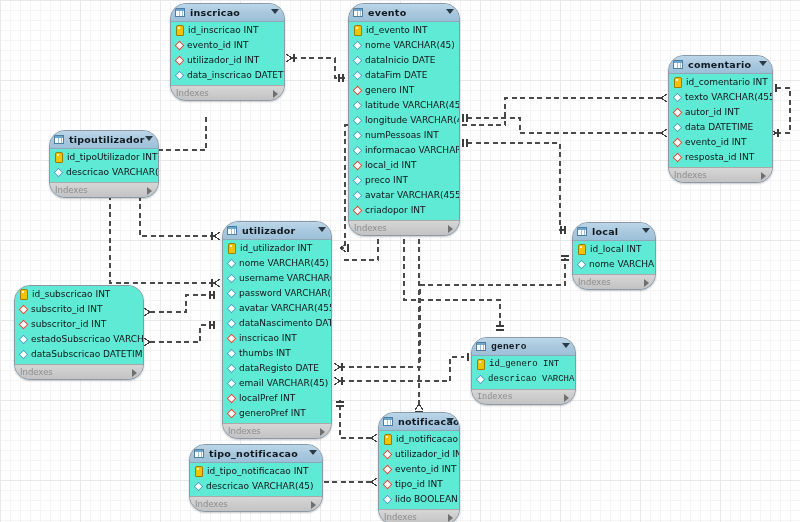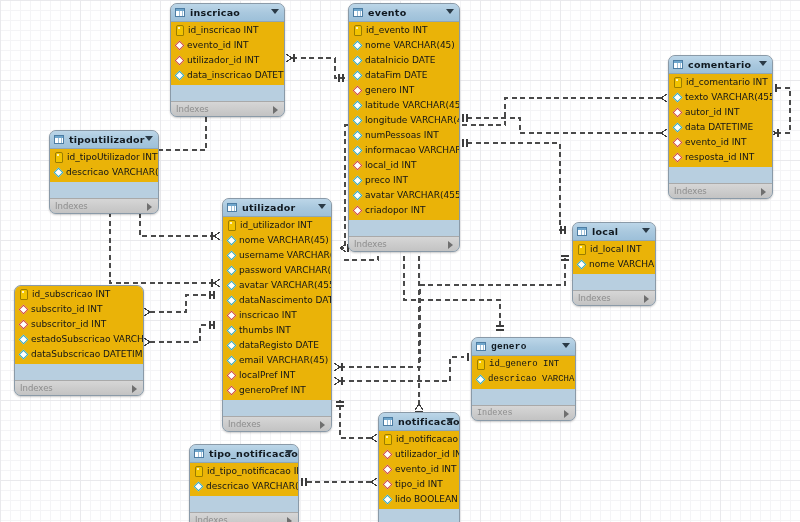--- a/index.html
+++ b/index.html
@@ -17,21 +17,21 @@
       linear-gradient(to right,  #f4f4f6 1px, transparent 1px),
       linear-gradient(to bottom, #f4f4f6 1px, transparent 1px);
     background-size: 80px 80px, 80px 80px, 10px 10px, 10px 10px;
     background-position: 0 0, 0 0, 0 0, 0 0;
   }
   #links{position:absolute;left:0;top:0;width:800px;height:522px;pointer-events:none;}
 
   .tbl{
     position:absolute;
     border:1px solid #8a9aa8;
-    border-radius:7px;
+    border-radius:16px;
     background:#b8cfe0;
     box-shadow:0 1px 2px rgba(0,0,0,.22);
     box-sizing:border-box;
     overflow:hidden;
   }
   .tbl-hd{
     height:17px;
     background:linear-gradient(to bottom,#bcd6e8 0%,#a9c8de 52%,#9dc0d9 100%);
     border-bottom:1px solid #8fa6b6;
     display:flex;align-items:center;
@@ -54,21 +54,21 @@
   }
   .tbl-name{
     font-size:9.5px;font-weight:bold;color:#10181f;letter-spacing:.25px;
     white-space:nowrap;line-height:11px;
   }
   .caret{
     position:absolute;right:5px;top:5px;
     width:0;height:0;border-left:4px solid transparent;border-right:4px solid transparent;
     border-top:5px solid #2a3a47;
   }
-  .tbl-body{background:#eab308;padding:1px 0 2px 0;}
+  .tbl-body{background:#5eead4;padding:1px 0 2px 0;}
   .fld{
     display:flex;align-items:center;height:15px;padding-left:5px;
     font-size:9px;color:#111418;white-space:nowrap;line-height:15px;
   }
   .fi{width:7px;height:7px;flex:0 0 auto;margin-right:4px;}
   .fi.pk{
     width:6px;height:9px;background:#f2c300;border:1px solid #9a7c00;
     border-radius:2px 2px 1px 1px;position:relative;
   }
   .fi.pk:after{
@@ -80,21 +80,21 @@
     transform:rotate(45deg);box-sizing:border-box;
   }
   .fi.fk{
     width:7px;height:7px;border:1.3px solid #d04a3a;background:#ffffff;
     transform:rotate(45deg);box-sizing:border-box;
   }
   .tbl-ft{
     height:14px;
     background:linear-gradient(to bottom,#d6d6d6 0%,#c3c3c3 100%);
     border-top:1px solid #a9a9a9;
-    display:flex;align-items:center;padding:0 5px;position:relative;margin-top:16px;
+    display:flex;align-items:center;padding:0 5px;position:relative;
   }
   .tbl-ft span{font-size:8.5px;color:#8d8d8d;line-height:10px;}
   .ft-arrow{
     position:absolute;right:6px;top:4px;
     width:0;height:0;border-top:4px solid transparent;border-bottom:4px solid transparent;
     border-left:5px solid #6f6f6f;
   }
 </style>
 </head>
 <body>
@@ -343,21 +343,21 @@
           <div class="fld">
             <span class="fi col"></span>
             <span>descricao VARCHAR(45)</span>
           </div>
         </div>
         <div class="tbl-ft">
           <span>Indexes</span>
           <span class="ft-arrow"></span>
         </div>
       </div>
-      <div class="tbl" style="left: 222px; top: 198px; width: 110px;">
+      <div class="tbl" style="left: 222px; top: 221px; width: 110px;">
         <div class="tbl-hd">
           <span class="tbl-ico"></span>
           <span class="tbl-name">utilizador</span>
           <span class="caret"></span>
         </div>
         <div class="tbl-body">
           <div class="fld">
             <span class="fi pk"></span>
             <span>id_utilizador INT</span>
           </div>
@@ -507,21 +507,21 @@
           <div class="fld">
             <span class="fi col"></span>
             <span>lido BOOLEAN</span>
           </div>
         </div>
         <div class="tbl-ft">
           <span>Indexes</span>
           <span class="ft-arrow"></span>
         </div>
       </div>
-      <div class="tbl" style="left: 189px; top: 444px; width: 110px; text-align: center;">
+      <div class="tbl" style="left: 189px; top: 444px; width: 134px; text-align: center;">
         <div class="tbl-hd">
           <span class="tbl-ico"></span>
           <span class="tbl-name">tipo_notificacao</span>
           <span class="caret"></span>
         </div>
         <div class="tbl-body">
           <div class="fld">
             <span class="fi pk"></span>
             <span>id_tipo_notificacao INT</span>
           </div>

